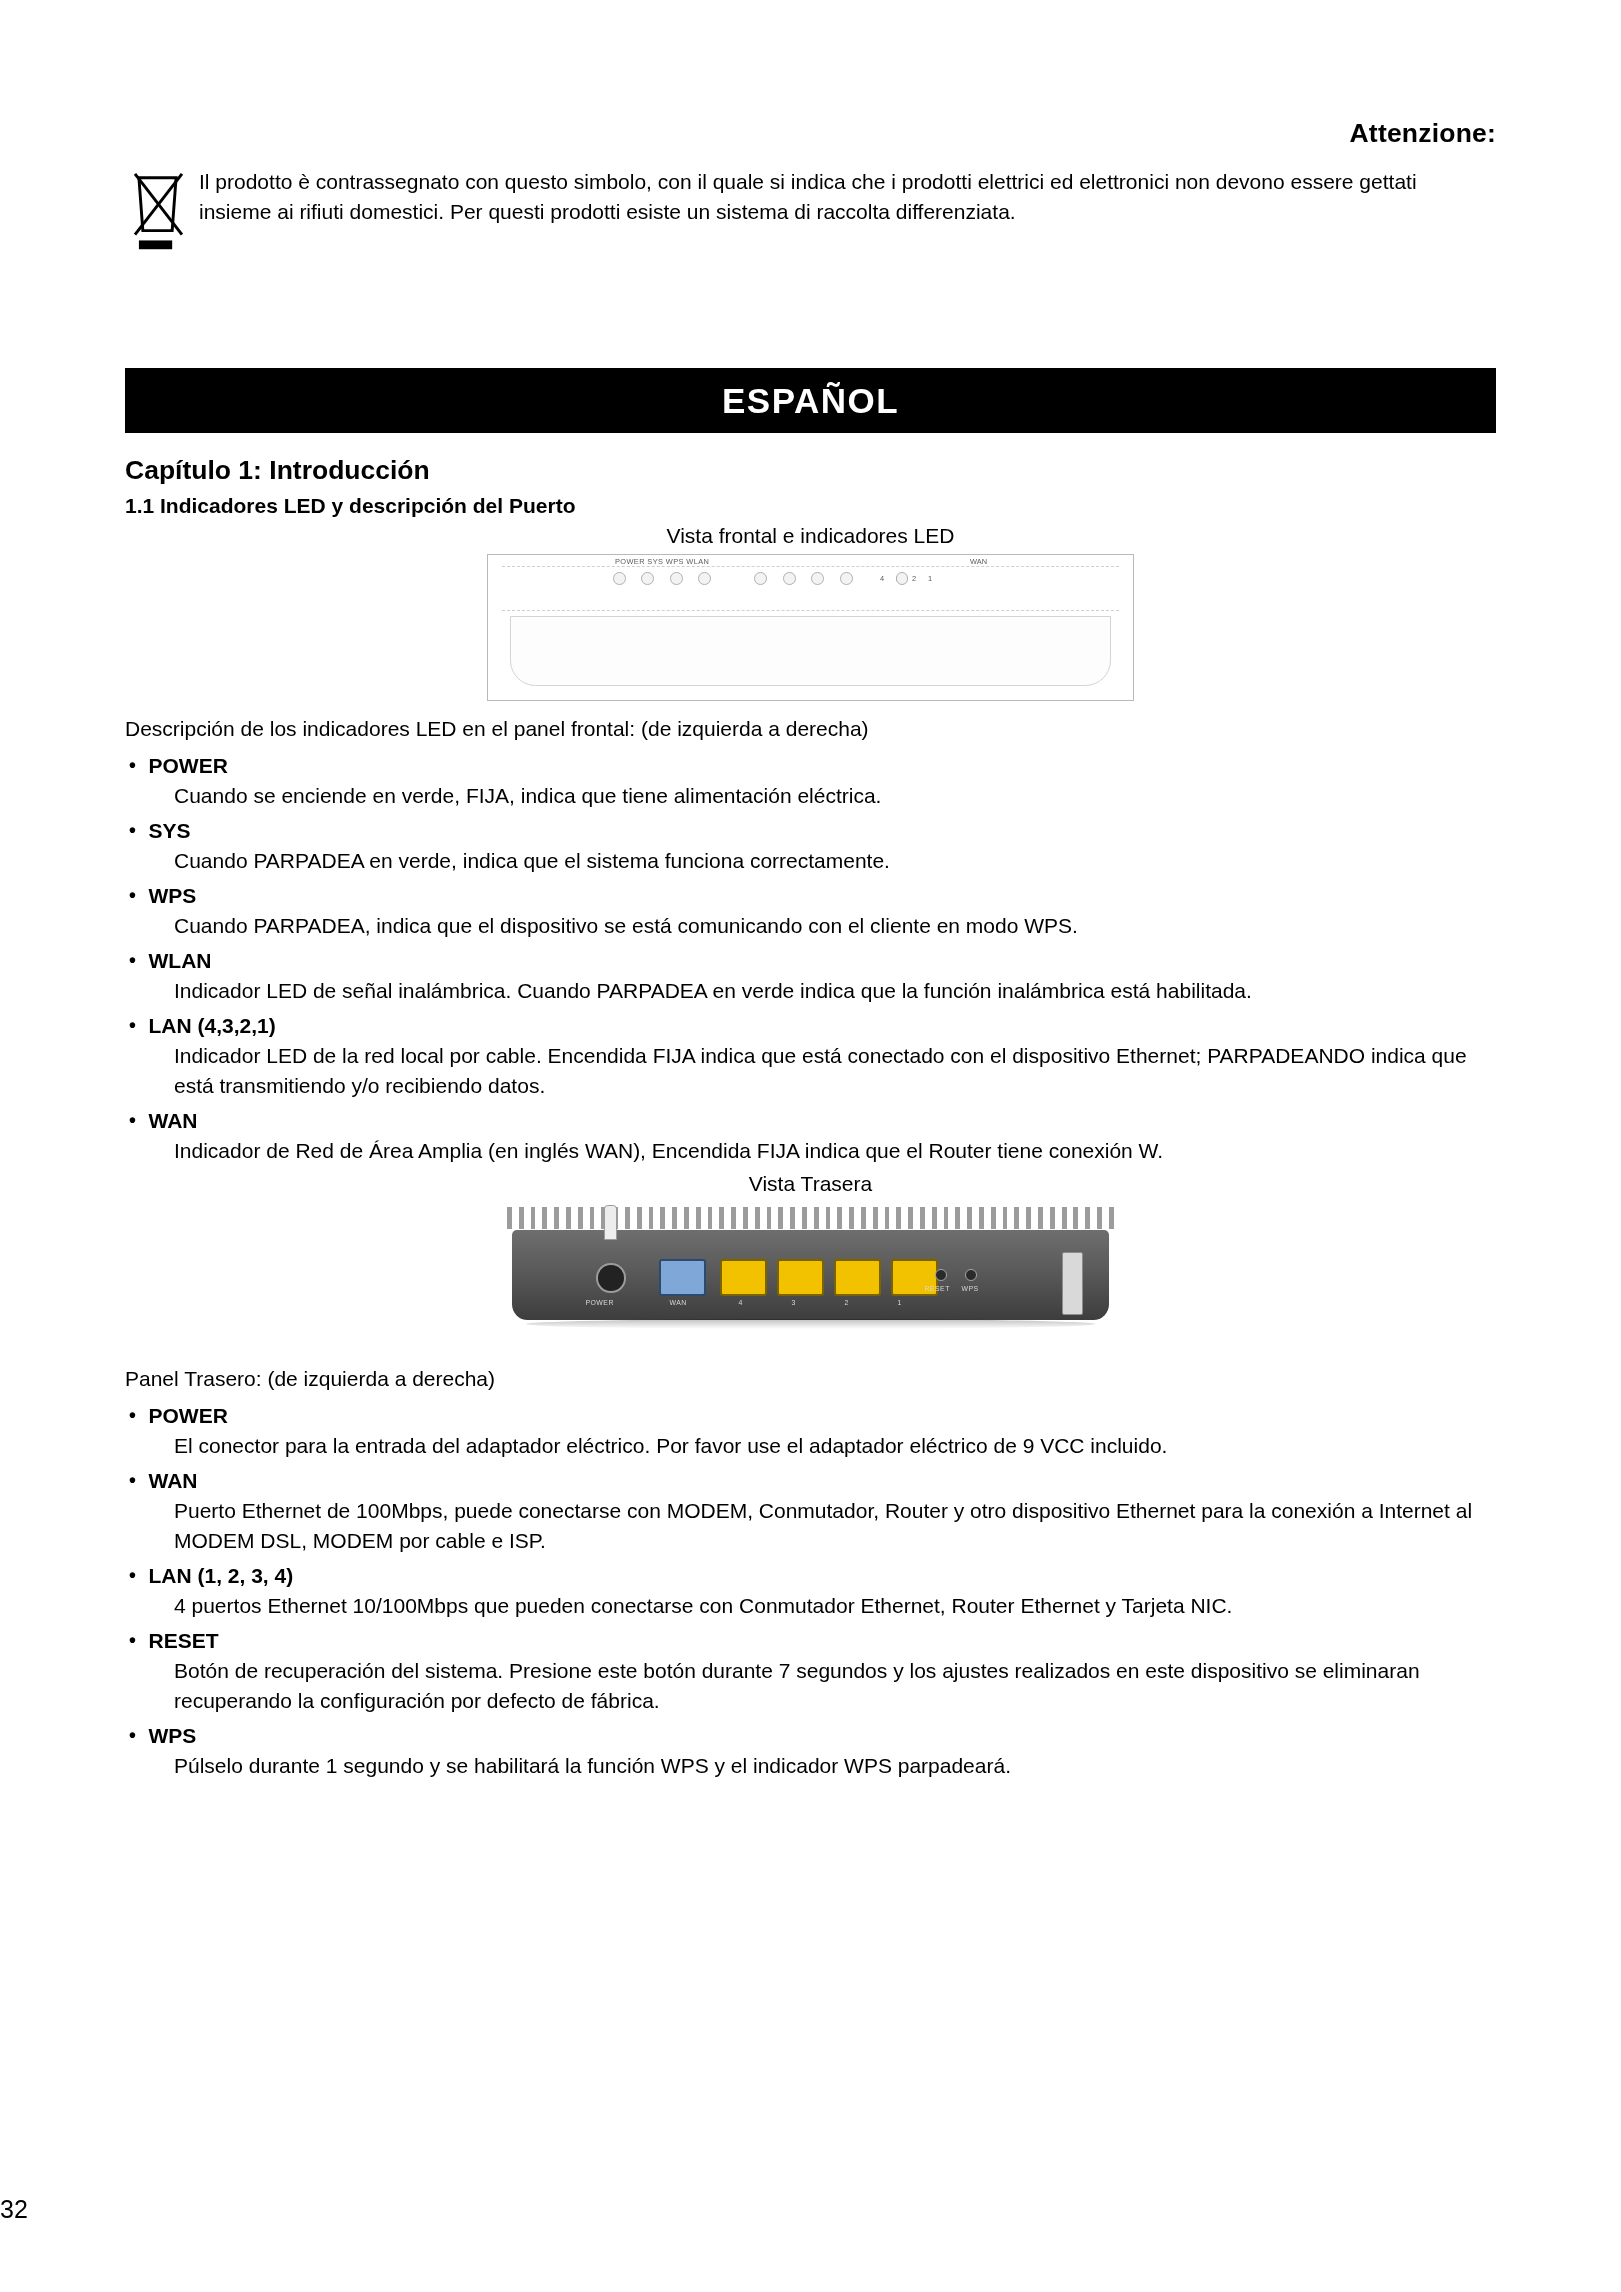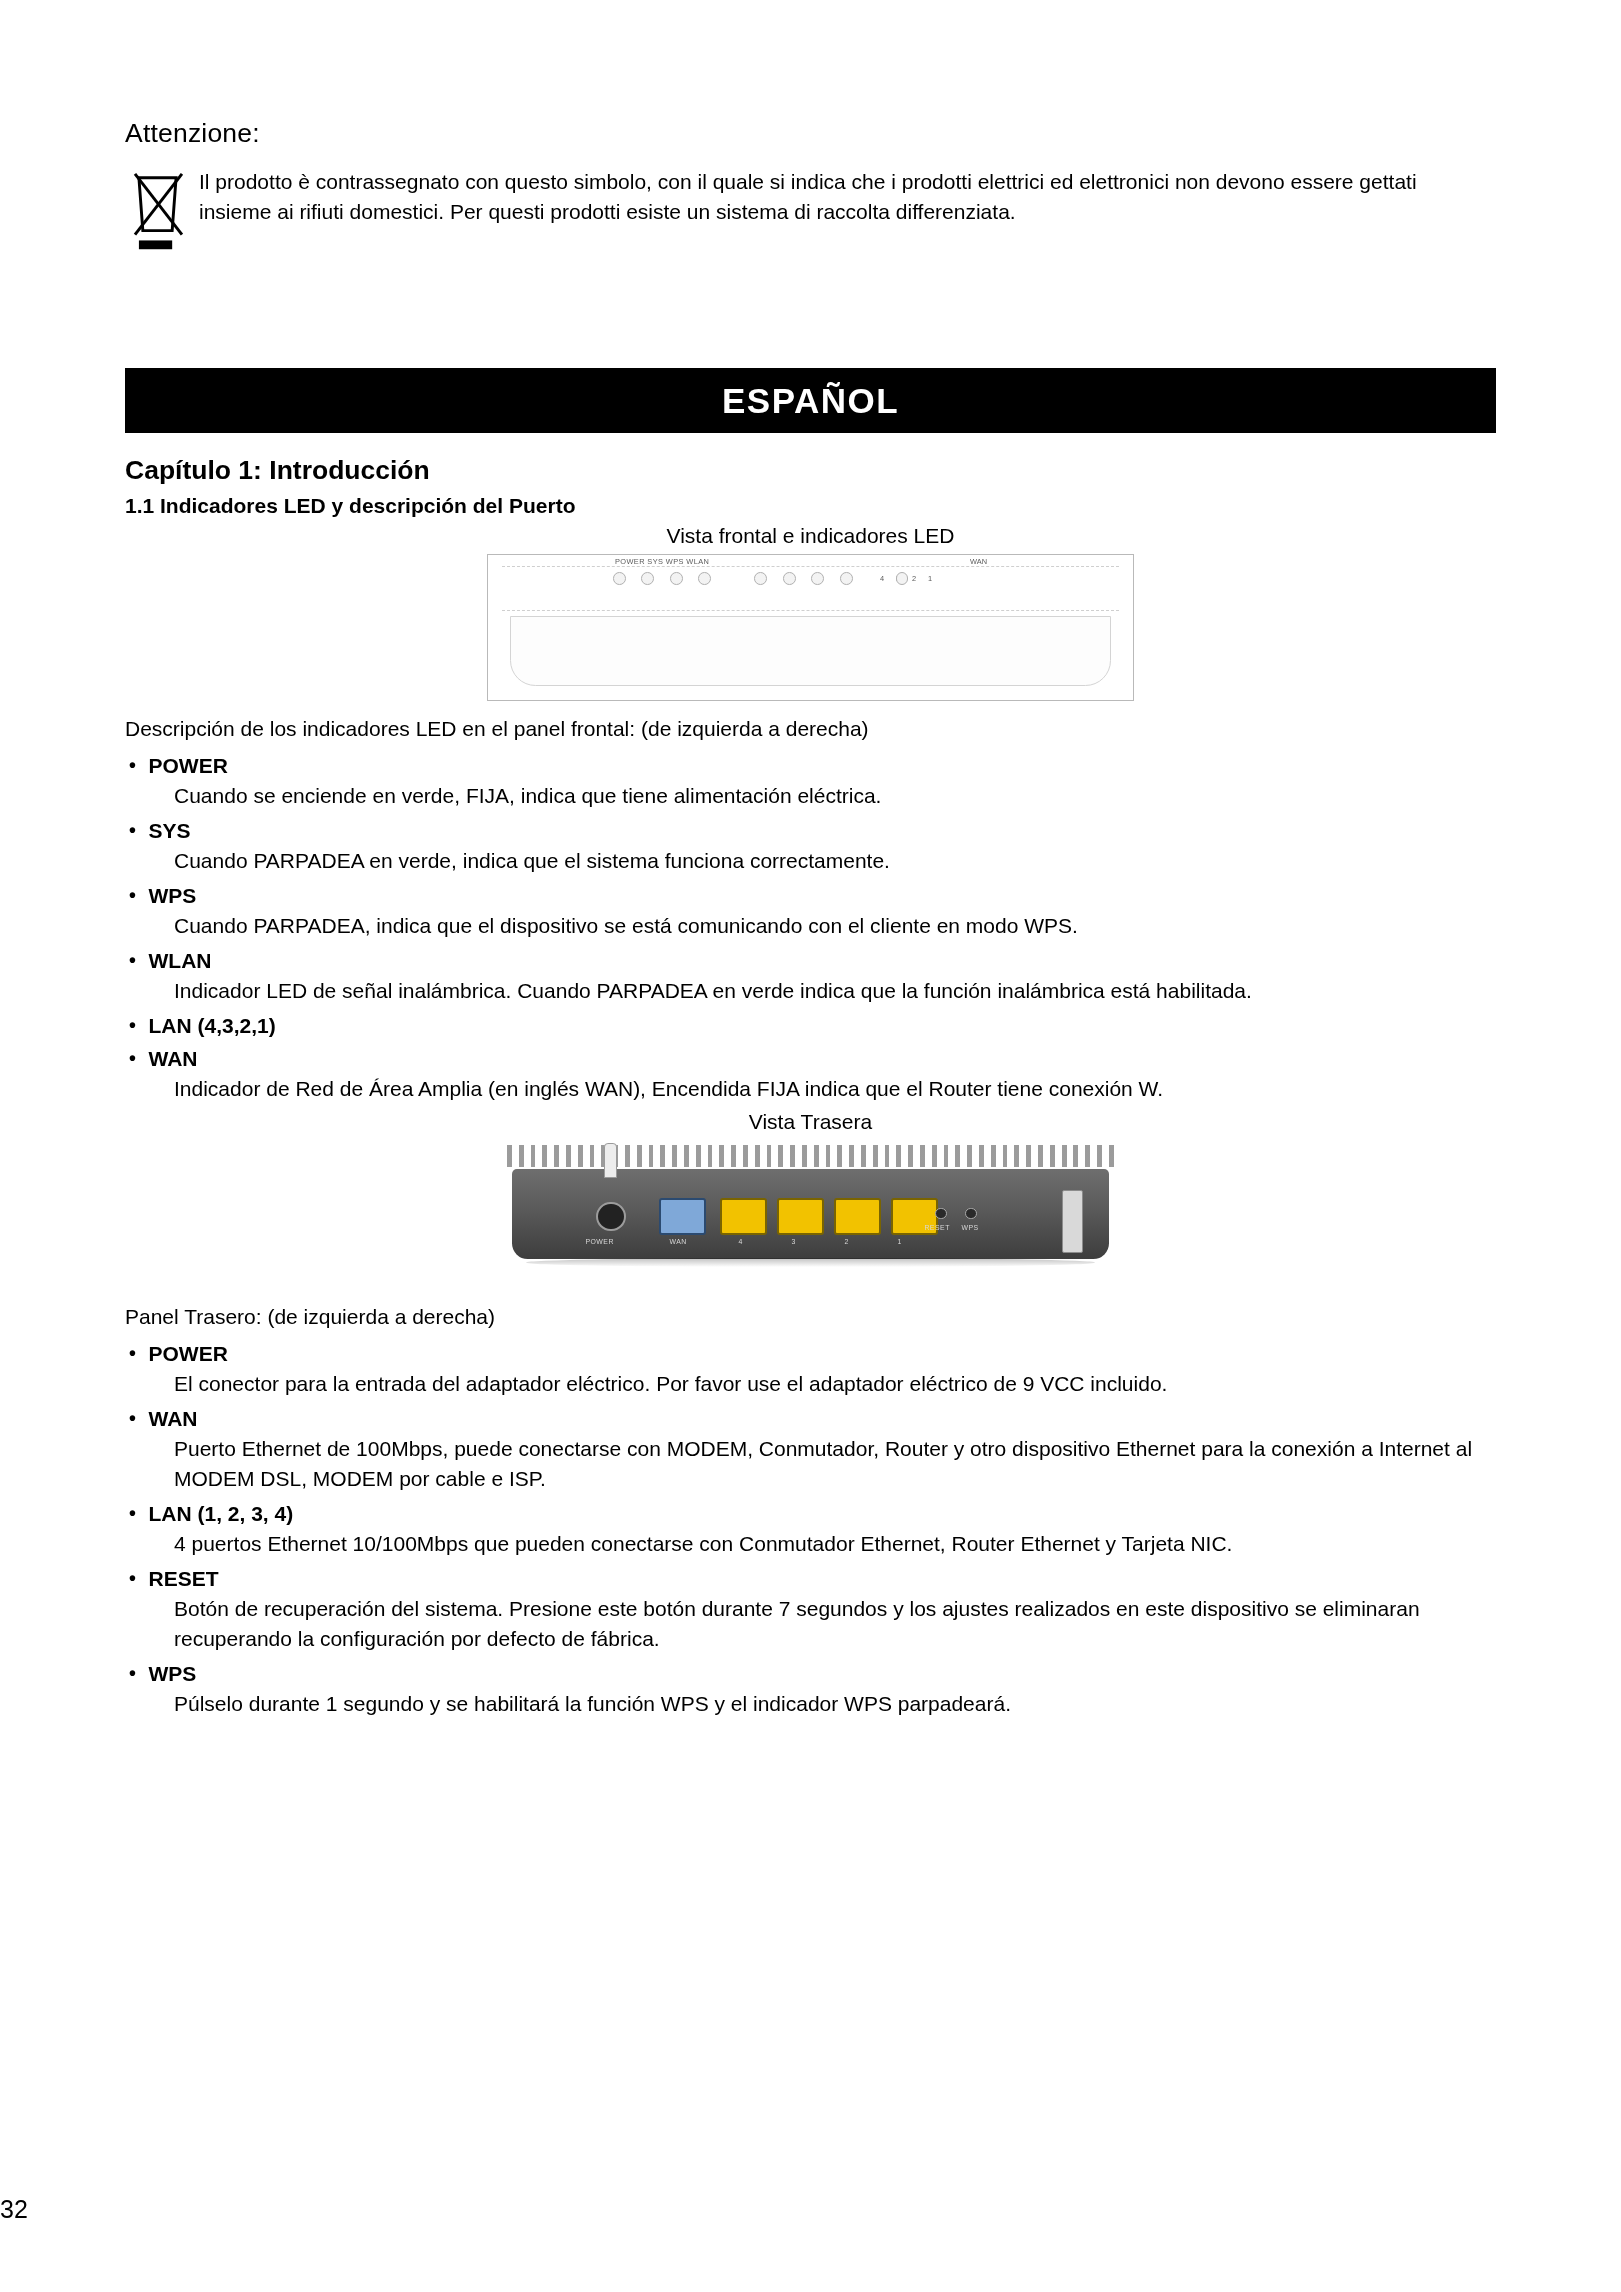--- a/index.html
+++ b/index.html
@@ -18,23 +18,24 @@
     position: relative;
     width: 1621px;
     height: 2293px;
     box-sizing: border-box;
     padding: 118px 125px 0 125px;
   }
 
   
   .attn-title {
     font-size: 26.5px;
-    font-weight: normal;
+    font-weight: bold;
     letter-spacing: 0.2px;
     margin: 0 0 17.6px 0;
+    text-align: right;
   }
   .attn-row {
     display: flex;
     align-items: flex-start;
     gap: 9px;
   }
   .wee-icon {
     width: 65px;
     min-width: 65px;
     height: 90px;
@@ -361,20 +362,21 @@
     <li>
       <div class="bullet-term">WPS</div>
       <div class="bullet-desc">Cuando PARPADEA, indica que el dispositivo se está comunicando con el cliente en modo WPS.</div>
     </li>
     <li>
       <div class="bullet-term">WLAN</div>
       <div class="bullet-desc">Indicador LED de señal inalámbrica. Cuando PARPADEA en verde indica que la función inalámbrica está habilitada.</div>
     </li>
     <li>
       <div class="bullet-term">LAN (4,3,2,1)</div>
+      <div class="bullet-desc">Indicador LED de la red local por cable. Encendida FIJA indica que está conectado con el dispositivo Ethernet; PARPADEANDO indica que está transmitiendo y/o recibiendo datos.</div>
     </li>
     <li>
       <div class="bullet-term">WAN</div>
       <div class="bullet-desc">Indicador de Red de Área Amplia (en inglés WAN), Encendida FIJA indica que el Router tiene conexión W.</div>
     </li>
   </ul>
 
   <div class="center-caption">Vista Trasera</div>
   <div class="figure">
     <div class="rear-view">

